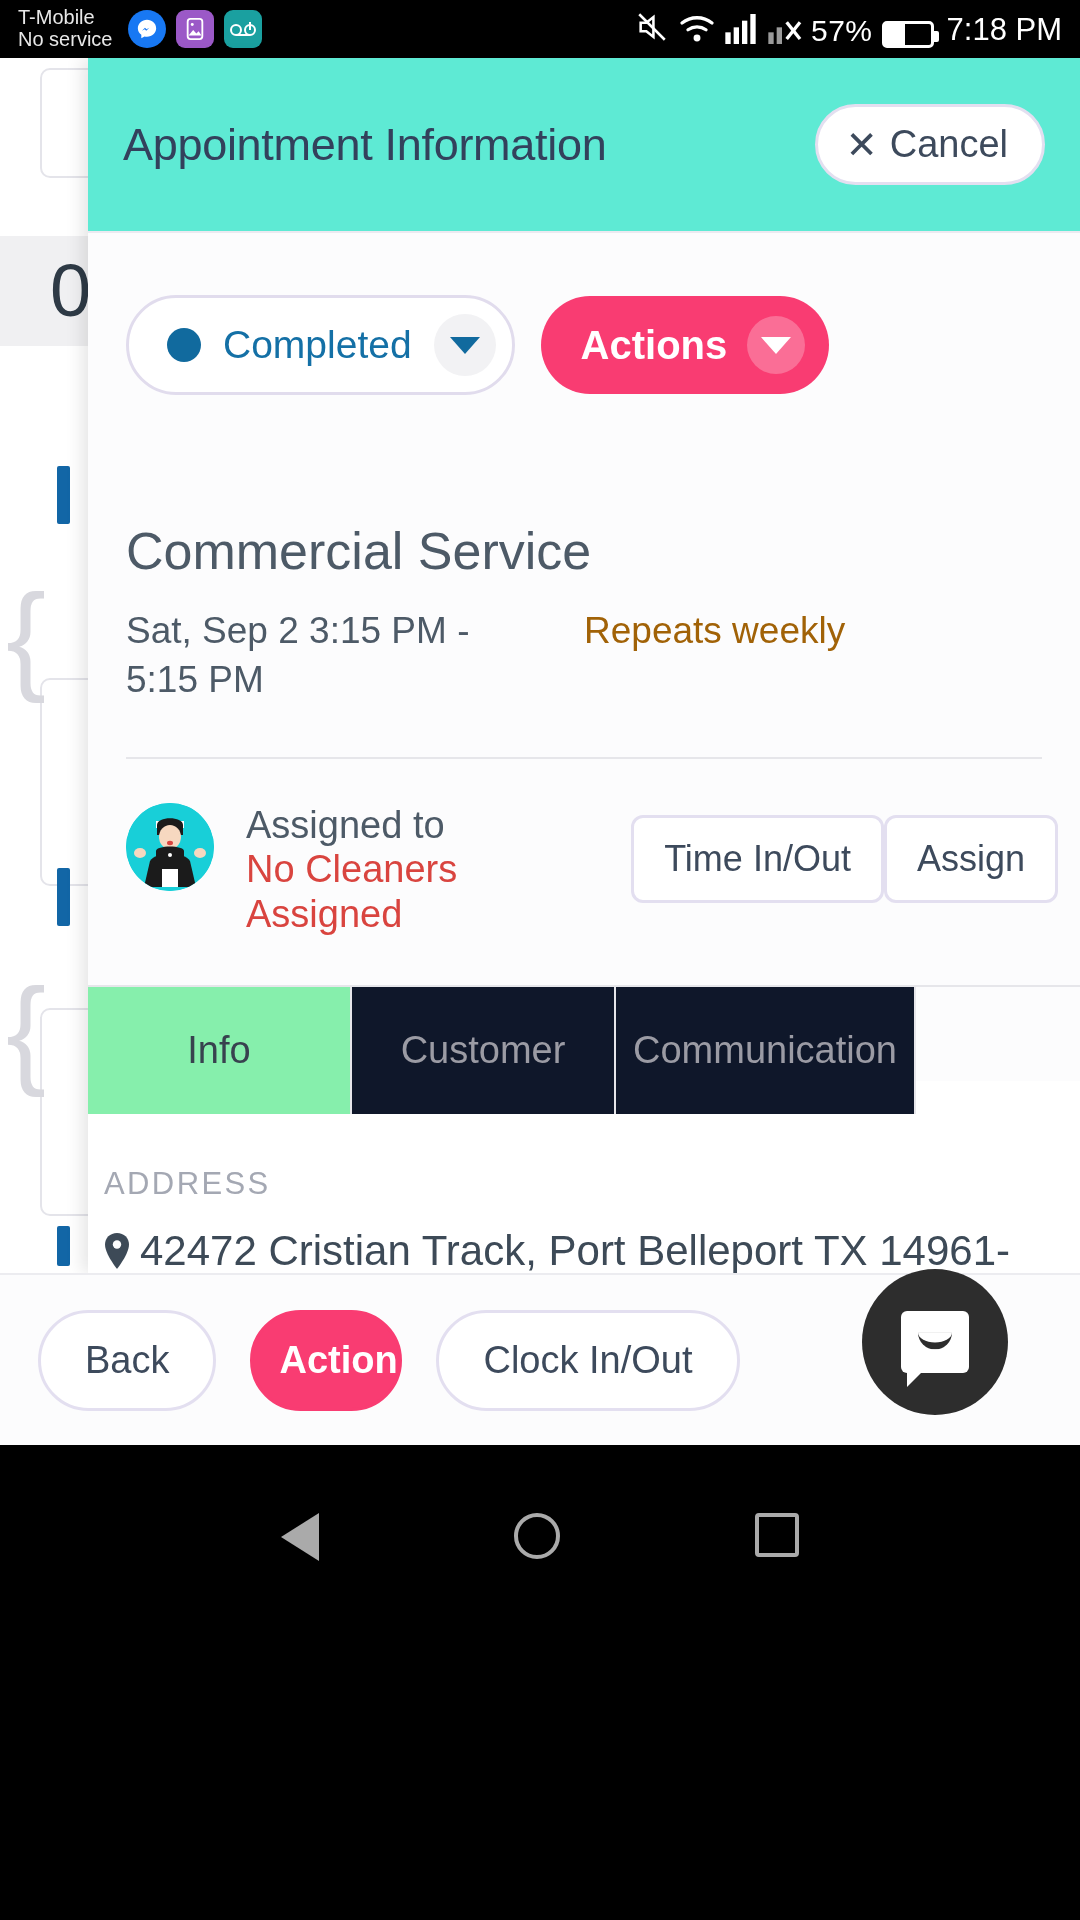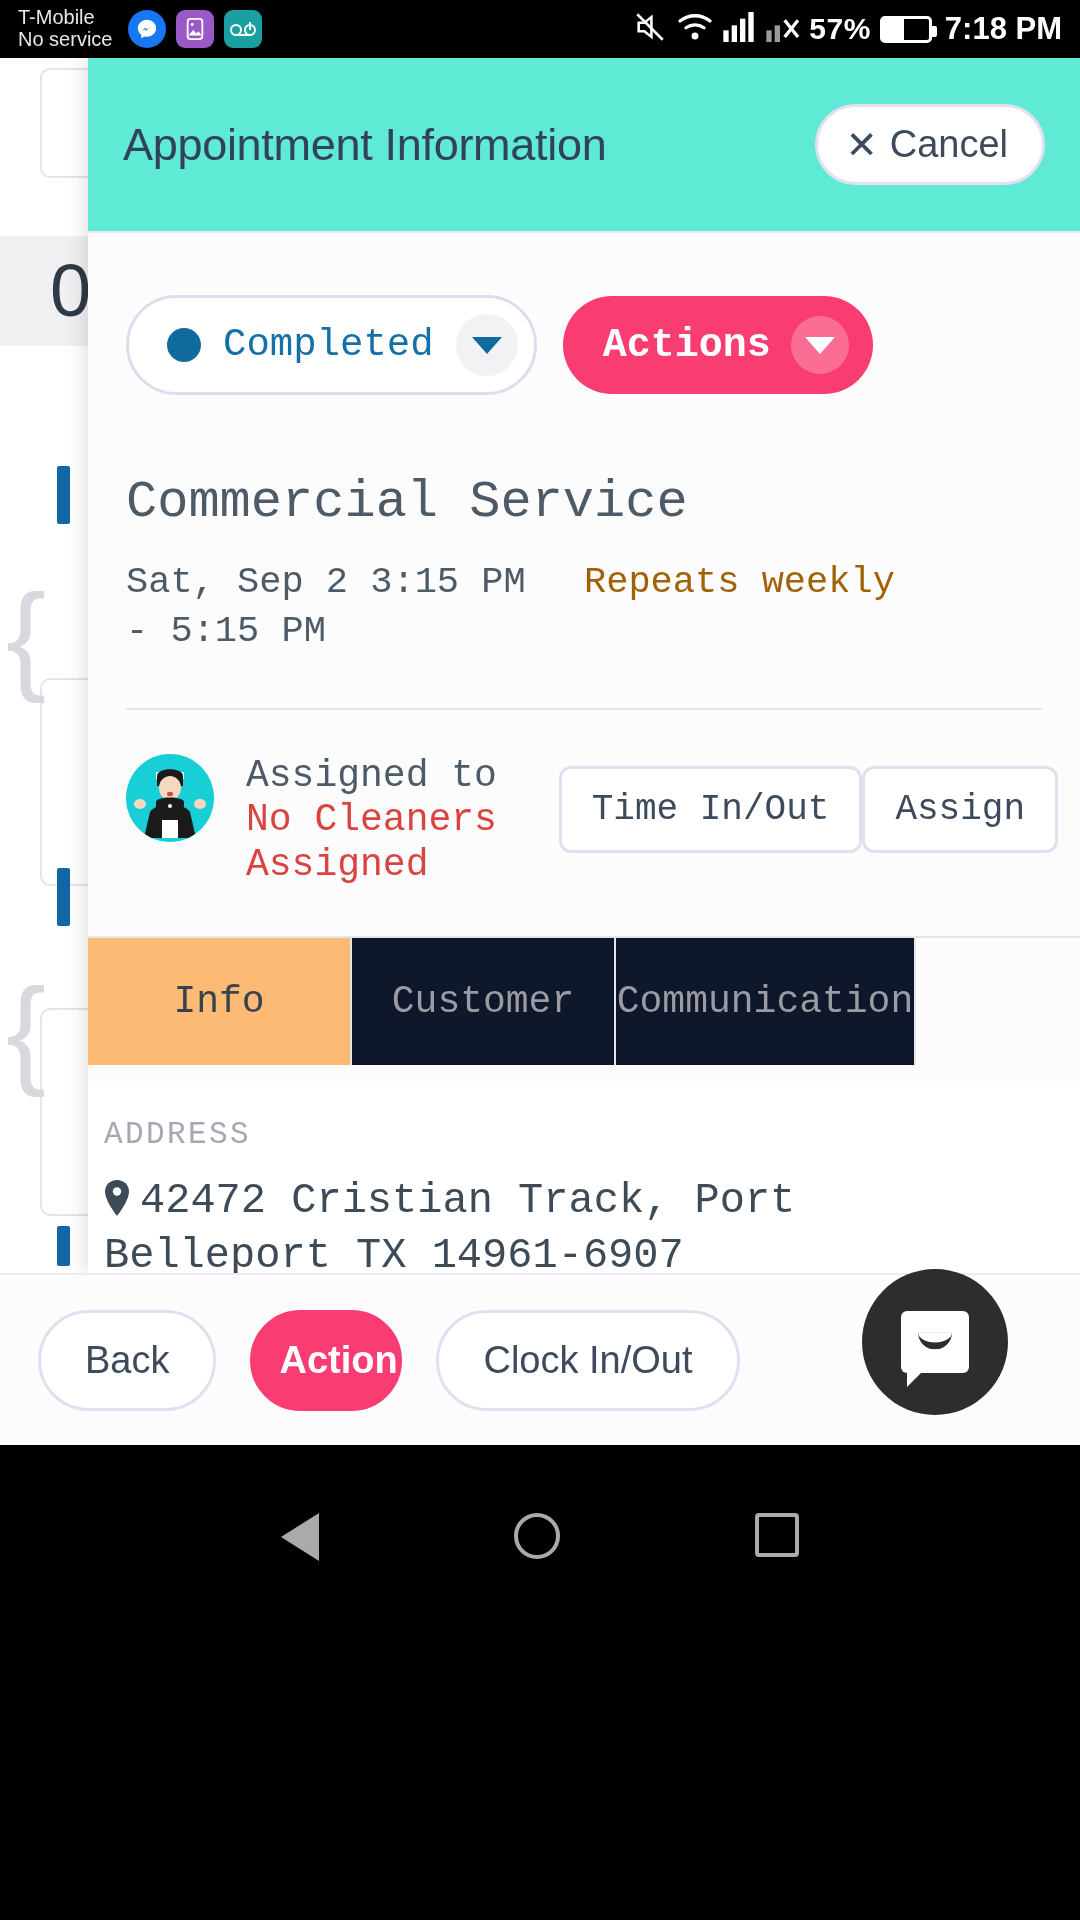--- a/index.html
+++ b/index.html
@@ -18,21 +18,21 @@
     display: flex; align-items: center; padding: 0 18px;
   }
   .carrier { display: flex; flex-direction: column; justify-content: center; line-height: 1.08; }
   .carrier .l1 { font-size: 20px; color: #e8e8e8; }
   .carrier .l2 { font-size: 20px; color: #e8e8e8; }
   .sb-apps { display: flex; align-items: center; gap: 10px; margin-left: 16px; }
   .sb-app { width: 38px; height: 38px; border-radius: 9px; display: flex; align-items: center; justify-content: center; }
   .sb-app.messenger { background: #1878F3; border-radius: 50%; }
   .sb-app.photos { background: #9B59C7; }
   .sb-app.voicemail { background: #1AA0A0; }
-  .sb-right { margin-left: auto; display: flex; align-items: center; gap: 9px; font-weight: bold; }
+  .sb-right { margin-left: auto; display: flex; align-items: flex-end; gap: 9px; }
   .sb-right .pct { font-size: 30px; color: #fff; letter-spacing: .5px; }
   .sb-right .clock { font-size: 31px; color: #fff; margin-left: 4px; }
   .batt { width: 52px; height: 27px; border: 3px solid #fff; border-radius: 5px; position: relative; display:flex; align-items:center; }
   .batt:after { content:""; position:absolute; right:-8px; top:7px; width:5px; height:11px; background:#fff; border-radius:0 2px 2px 0; }
   .batt i { display:block; height: 100%; width: 45%; background: #fff; }
 
   
   #bg-page { position: absolute; left: 0; top: 58px; width: 1080px; height: 1480px; background: #ffffff; }
   .bg-card-top { position: absolute; left: 40px; top: 10px; width: 260px; height: 110px; border: 2px solid #e4e4ea; border-radius: 10px; background:#fff;}
   .bg-band { position: absolute; left: 0; top: 178px; width: 1080px; height: 110px; background: #f0f0f2; }
@@ -55,21 +55,21 @@
   }
   #modal-title { font-size: 45px; color: #33415c; font-weight: 400; letter-spacing: -.3px; }
   #cancel-btn {
     margin-left: auto; display: flex; align-items: center; gap: 12px;
     border: 3px solid #e3dff0; border-radius: 46px;
     padding: 16px 34px 16px 28px; background: #fff;
   }
   #cancel-btn .x { font-size: 38px; color: #3d4a5c; line-height: 1; font-weight: 300; }
   #cancel-btn .lbl { font-size: 38px; color: #3d4a5c; }
 
-  #modal-body { background: #fcfcfd; height: 848px; font-family: Liberation Mono, monospace; }
+  #modal-body { background: #fcfcfd; height: 848px; }
 
   
   .pillrow { display: flex; align-items: center; padding: 62px 0 0 38px; gap: 26px; }
   #status-pill {
     display: flex; align-items: center; gap: 22px;
     border: 3px solid #e1dced; border-radius: 52px; background: #fff;
     padding: 16px 16px 16px 38px; min-width: 352px;
   }
   #status-pill .dot { width: 34px; height: 34px; border-radius: 50%; background: #116a9e; flex: 0 0 auto; }
   #status-pill .lbl { font-size: 39px; color: #1470a6; }
@@ -82,41 +82,41 @@
 
   #actions-pill {
     display: flex; align-items: center; gap: 20px;
     background: #f93c72; border-radius: 52px; padding: 20px 24px 20px 40px;
   }
   #actions-pill .lbl { font-size: 40px; color: #fff; font-weight: 700; }
   #actions-pill .caretwrap { width: 58px; height: 58px; border-radius: 50%; background: rgba(255,255,255,.26); display:flex; align-items:center; justify-content:center; }
 
   
   .svc { padding: 78px 38px 0 38px; }
-  #svc-title { font-size: 52px; color: #4d5a67; font-weight: 400; }
+  #svc-title { font-size: 52px; color: #4d5a67; font-weight: 400; margin-top: 48px; }
   .svc-meta { display: flex; margin-top: 26px; }
   #svc-when { font-size: 37px; color: #4d5a67; line-height: 1.32; width: 420px; }
   #svc-repeat { font-size: 37px; color: #a16207; line-height: 1.32; margin-left: 38px; }
 
   .divider { height: 2px; background: #e6e6ea; margin: 52px 38px 0 38px; }
 
   
   .assign-row { display: flex; align-items: flex-start; padding: 44px 38px 0 38px; }
   #avatar { width: 88px; height: 88px; border-radius: 50%; background: #18cfd8; flex: 0 0 auto; position: relative; overflow: hidden; }
   .assign-text { margin-left: 32px; }
   #assigned-label { font-size: 38px; color: #4d5a67; line-height: 1.18; }
   #assigned-value { font-size: 38px; color: #d9443f; line-height: 1.18; width: 300px; }
   .assign-btns { margin-left: auto; display: flex; flex-direction: row; align-items: flex-end; }
   .obtn { border: 3px solid #e3dff0; border-radius: 12px; background: #fff; padding: 20px 30px; font-size: 36px; color: #3d4a5c; }
   .obtn.assign { margin-top: 12px; margin-right: -16px; }
 
   
   #tabs { display: flex; margin-top: 48px; border-top: 2px solid #e6e6ea; }
   .tab { flex: 0 0 auto; padding: 42px 0; text-align: center; font-size: 38px; }
-  .tab.info { width: 264px; background: #fdba74; color: #38424f; border-right: 2px solid #e6e6ea; }
+  .tab.info { width: 264px; background: #86efac; color: #38424f; border-right: 2px solid #e6e6ea; }
   .tab.inactive { background: #0f172a; color: #9b9ba4; border-right: 2px solid #e6e6ea; }
   .tab.customer { width: 264px; }
   .tab.communication { width: 300px; }
 
   
   .addr { padding: 52px 38px 0 16px; }
   #addr-label { font-size: 31px; color: #a4a8b3; letter-spacing: 2.4px; }
   #addr-value { font-size: 42px; color: #3d4a57; line-height: 1.3; margin-top: 22px; }
   .pin { display:inline-block; width: 26px; height: 36px; margin-right: 10px; vertical-align: -4px; }
 

